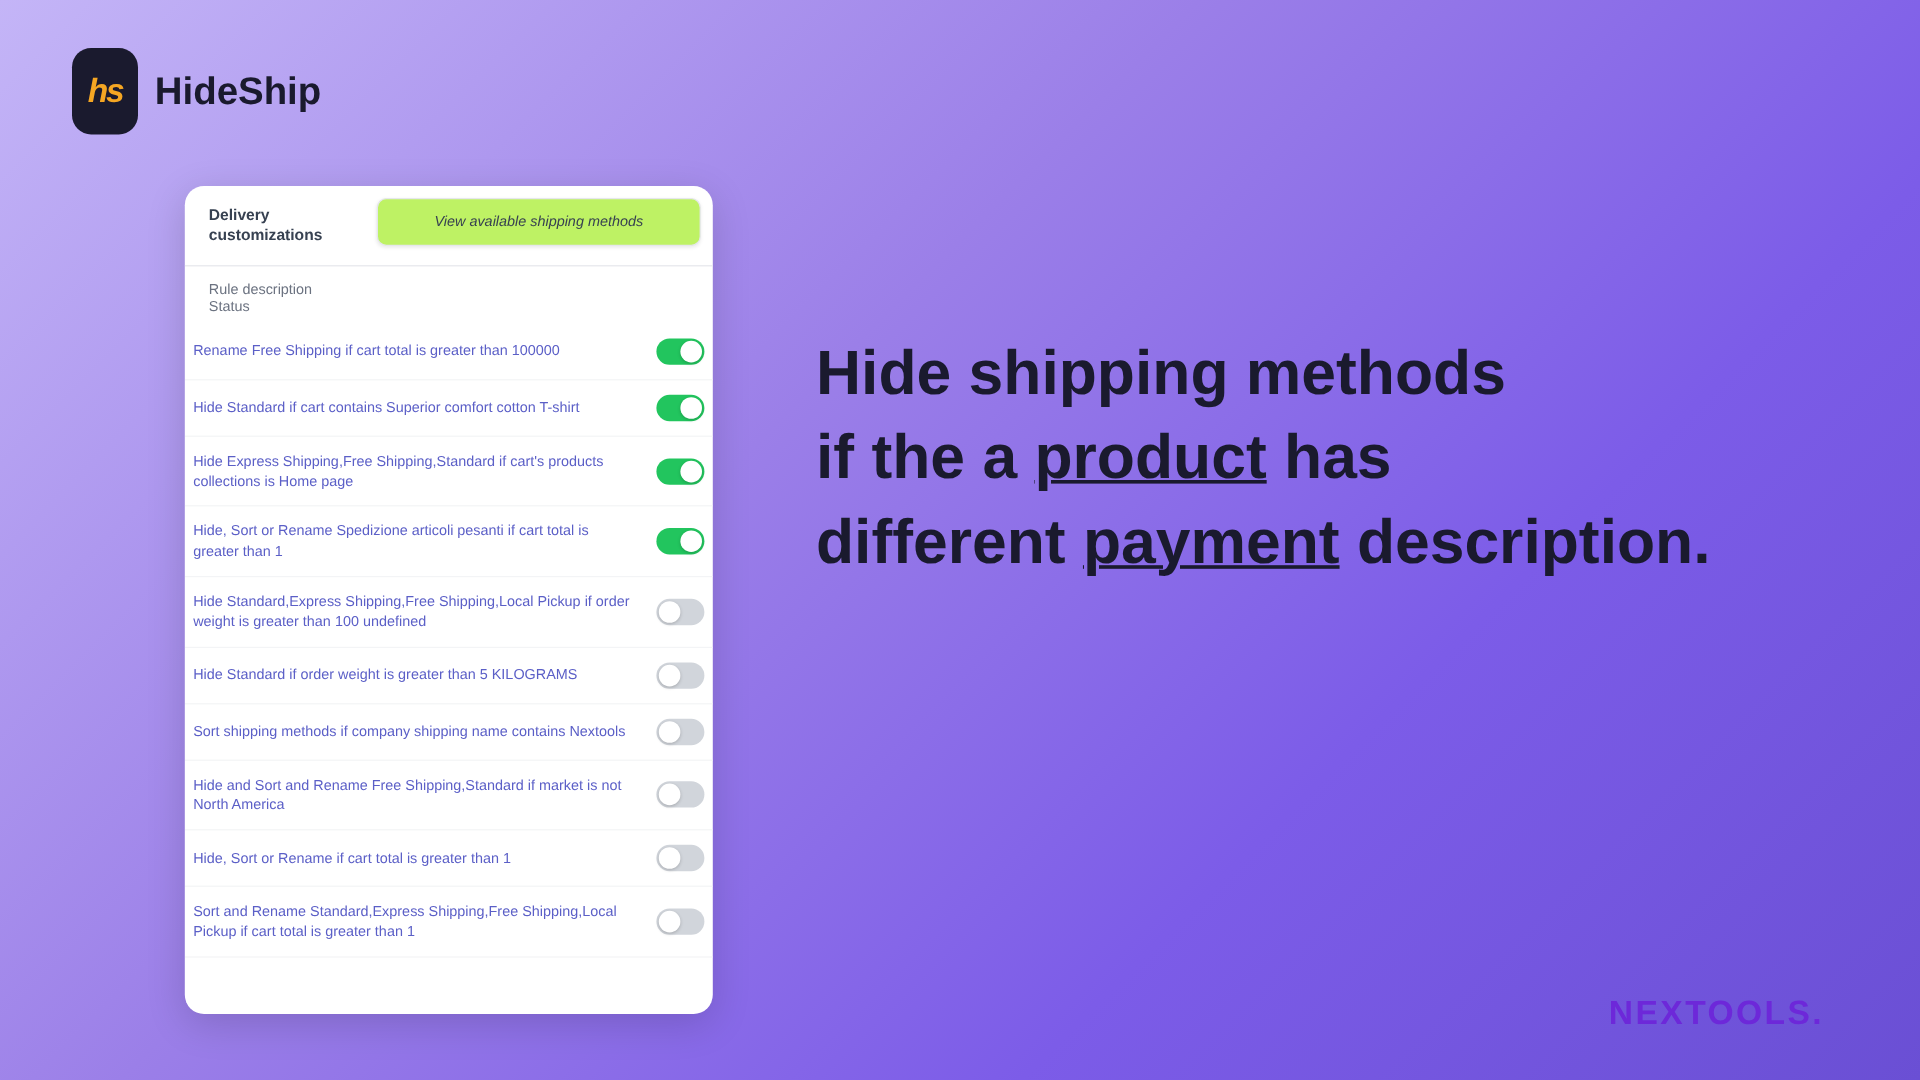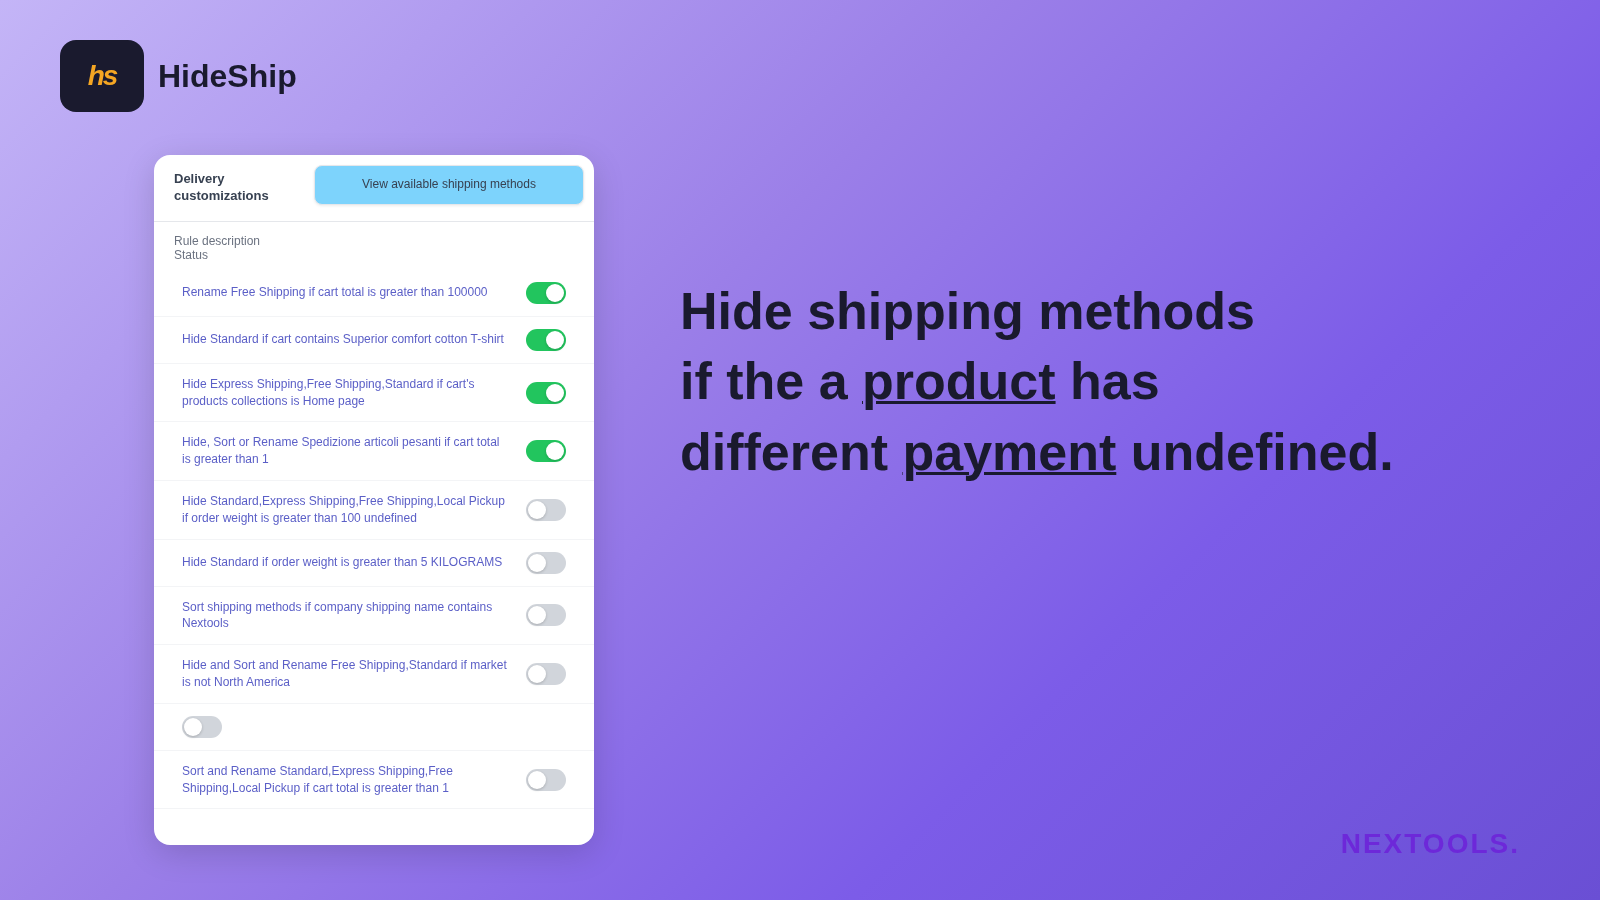--- a/index.html
+++ b/index.html
@@ -17,21 +17,21 @@
     .header {
       position: absolute;
       top: 40px;
       left: 60px;
       display: flex;
       align-items: center;
       gap: 14px;
     }
 
     .logo-box {
-      width: 84px;
+      width: 55px;
       height: 72px;
       background: #1a1a2e;
       border-radius: 16px;
       display: flex;
       align-items: center;
       justify-content: center;
     }
 
     .logo-text {
       font-size: 28px;
@@ -73,34 +73,35 @@
       padding: 16px 16px 16px 20px;
       font-size: 13px;
       font-weight: 600;
       color: #374151;
       line-height: 1.3;
     }
 
     .tab-right {
       flex: 1;
       margin: 10px 10px 16px 0;
-      background: #7dd3fc;
+      background: #bef264;
       border: 1px solid #e5e7eb;
       border-radius: 8px;
       padding: 10px 12px;
       font-size: 12px;
       font-weight: 500;
       color: #374151;
       text-align: center;
       line-height: 1.3;
       display: flex;
       align-items: center;
       justify-content: center;
       cursor: pointer;
       box-shadow: 0 1px 3px rgba(0,0,0,0.08);
+      font-style: italic;
     }
 
     
     .table-header {
       display: flex;
       justify-content: space-between;
       padding: 12px 20px 8px;
       font-size: 12px;
       color: #6b7280;
       font-weight: 500;
@@ -110,21 +111,21 @@
     
     .rules-list {
       overflow-y: auto;
       height: calc(100% - 100px);
     }
 
     .rule-item {
       display: flex;
       align-items: center;
       justify-content: space-between;
-      padding: 12px 28px;
+      padding: 12px 7px;
       border-bottom: 1px solid #f3f4f6;
     }
 
     .rule-text {
       font-size: 12px;
       color: #5b5fc7;
       flex: 1;
       padding-right: 16px;
       line-height: 1.4;
       cursor: pointer;
@@ -286,20 +287,21 @@
       </div>
       <div class="rule-item">
         <span class="rule-text">Hide and Sort and Rename Free Shipping,Standard if market is not North America</span>
         <div class="toggle">
           <div class="toggle-track off">
             <div class="toggle-thumb"></div>
           </div>
         </div>
       </div>
       <div class="rule-item">
+        <span class="rule-text">Hide, Sort or Rename if cart total is greater than 1</span>
         <div class="toggle">
           <div class="toggle-track off">
             <div class="toggle-thumb"></div>
           </div>
         </div>
       </div>
       <div class="rule-item">
         <span class="rule-text">Sort and Rename Standard,Express Shipping,Free Shipping,Local Pickup if cart total is greater than 1</span>
         <div class="toggle">
           <div class="toggle-track off">
@@ -311,19 +313,19 @@
 </div>
 
 <div class="hero-text">
   <div class="hero-line">
     <span>Hide shipping methods</span>
   </div>
   <div class="hero-line">
     <span>if the a </span><span class="underline-word">product</span><span> has</span>
   </div>
   <div class="hero-line">
-    <span>different </span><span class="underline-word">payment</span><span> undefined.</span>
+    <span>different </span><span class="underline-word">payment</span><span> description.</span>
   </div>
 </div>
 
 <div class="nextools">
   <span>NEXTOOLS.</span>
 </div>
 
 </body></html>

